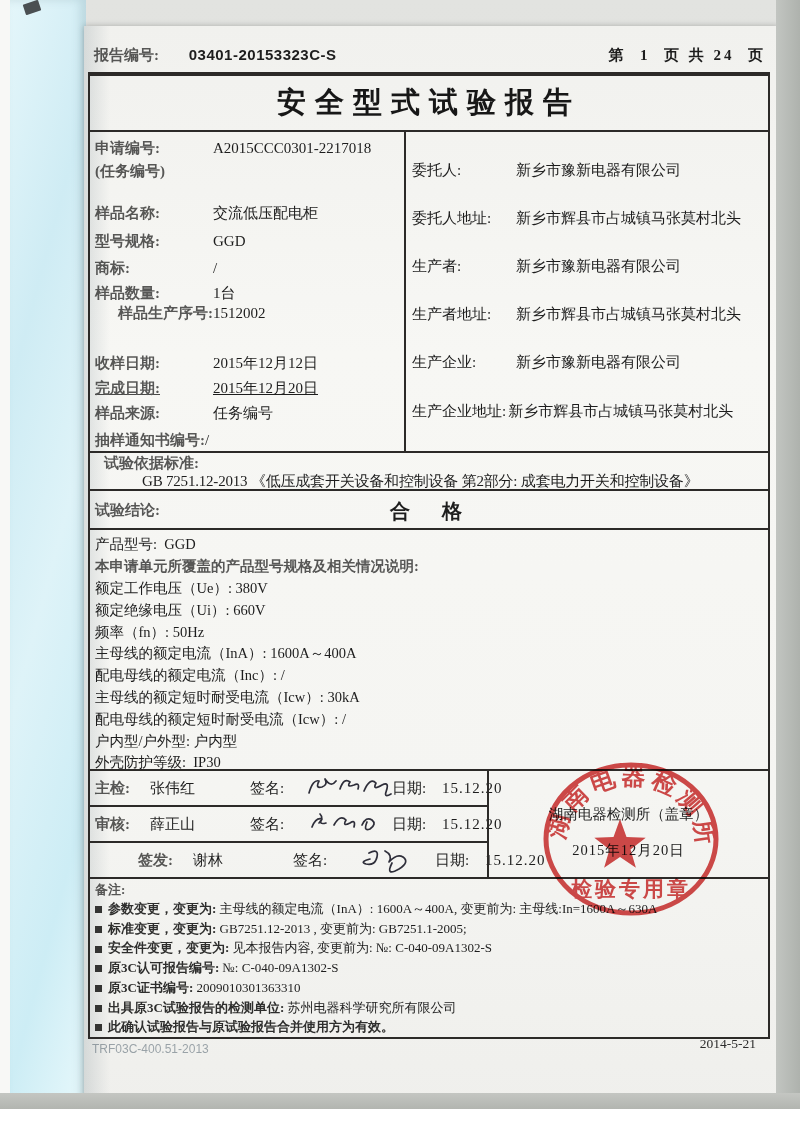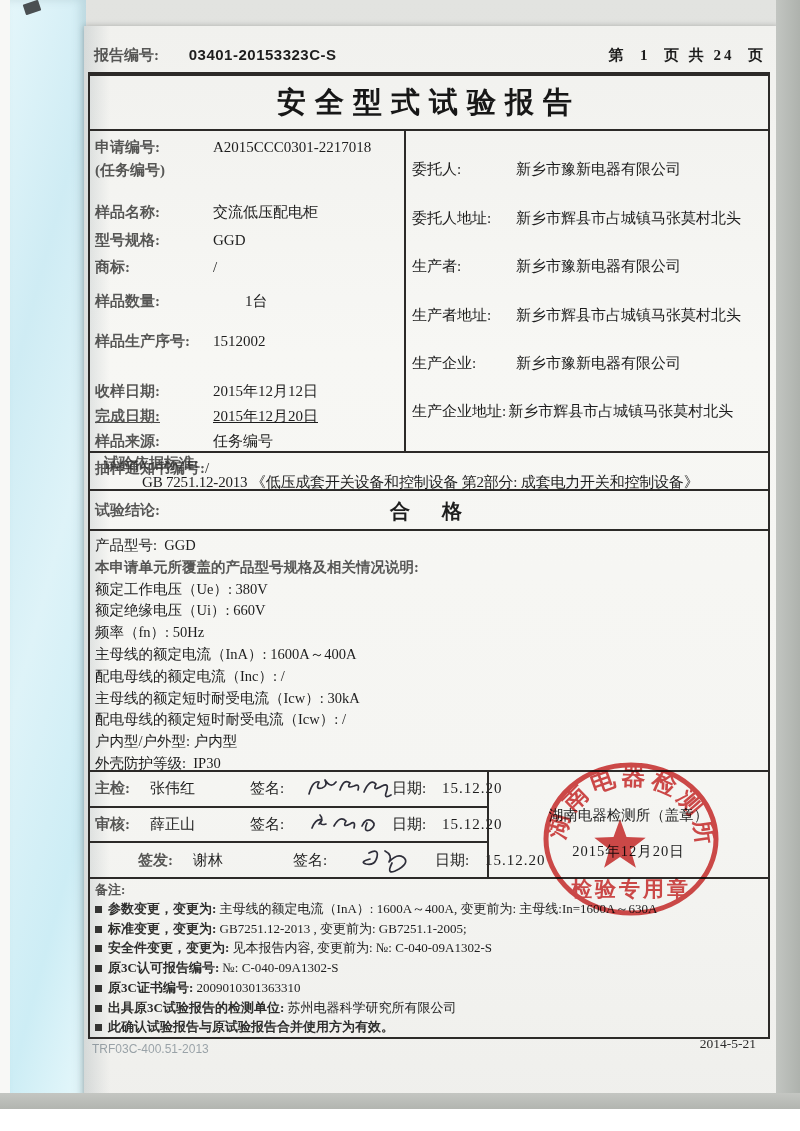--- a/index.html
+++ b/index.html
@@ -43,22 +43,22 @@
   .info-sec{height:322px;display:flex;}
   .info-left{width:316px;border-right:2.5px solid #2c2a28;box-sizing:border-box;padding:6px 2px 0 5px;font-size:15px;}
   .info-right{flex:1;display:flex;flex-direction:column;justify-content:space-between;padding:28px 2px 30px 6px;font-size:15px;}
   .irow{display:flex;line-height:20px;}
   .irow .lbl{flex:0 0 118px;}
   .irow.nogap .lbl{flex:0 0 auto;}
   .info-left .irow:nth-child(2){margin-top:3px;}
   .info-left .irow:nth-child(3){margin-top:22px;}
   .info-left .irow:nth-child(4){margin-top:8px;}
   .info-left .irow:nth-child(5){margin-top:7px;}
-  .info-left .irow:nth-child(6){margin-top:14px;gap:32px;}
-  .info-left .irow:nth-child(7){margin-top:20px;}
+  .info-left .irow:nth-child(6){margin-top:5px;}
+  .info-left .irow:nth-child(7){text-align:right;}
   .info-left .irow:nth-child(8){margin-top:30px;}
   .info-left .irow:nth-child(9){margin-top:5px;text-decoration:underline;}
   .info-left .irow:nth-child(10){margin-top:5px;}
   .info-left .irow:nth-child(11){margin-top:7px;}
   .info-right .irow .lbl{flex:0 0 104px;}
   .info-right .irow.wide .lbl{flex:0 0 auto;margin-right:2px;}
   
   .std-sec{height:38px;font-size:15px;padding:1px 4px 0 14px;line-height:18.5px;}
   .std-text{padding-left:38px;white-space:nowrap;letter-spacing:-.2px;}
   

